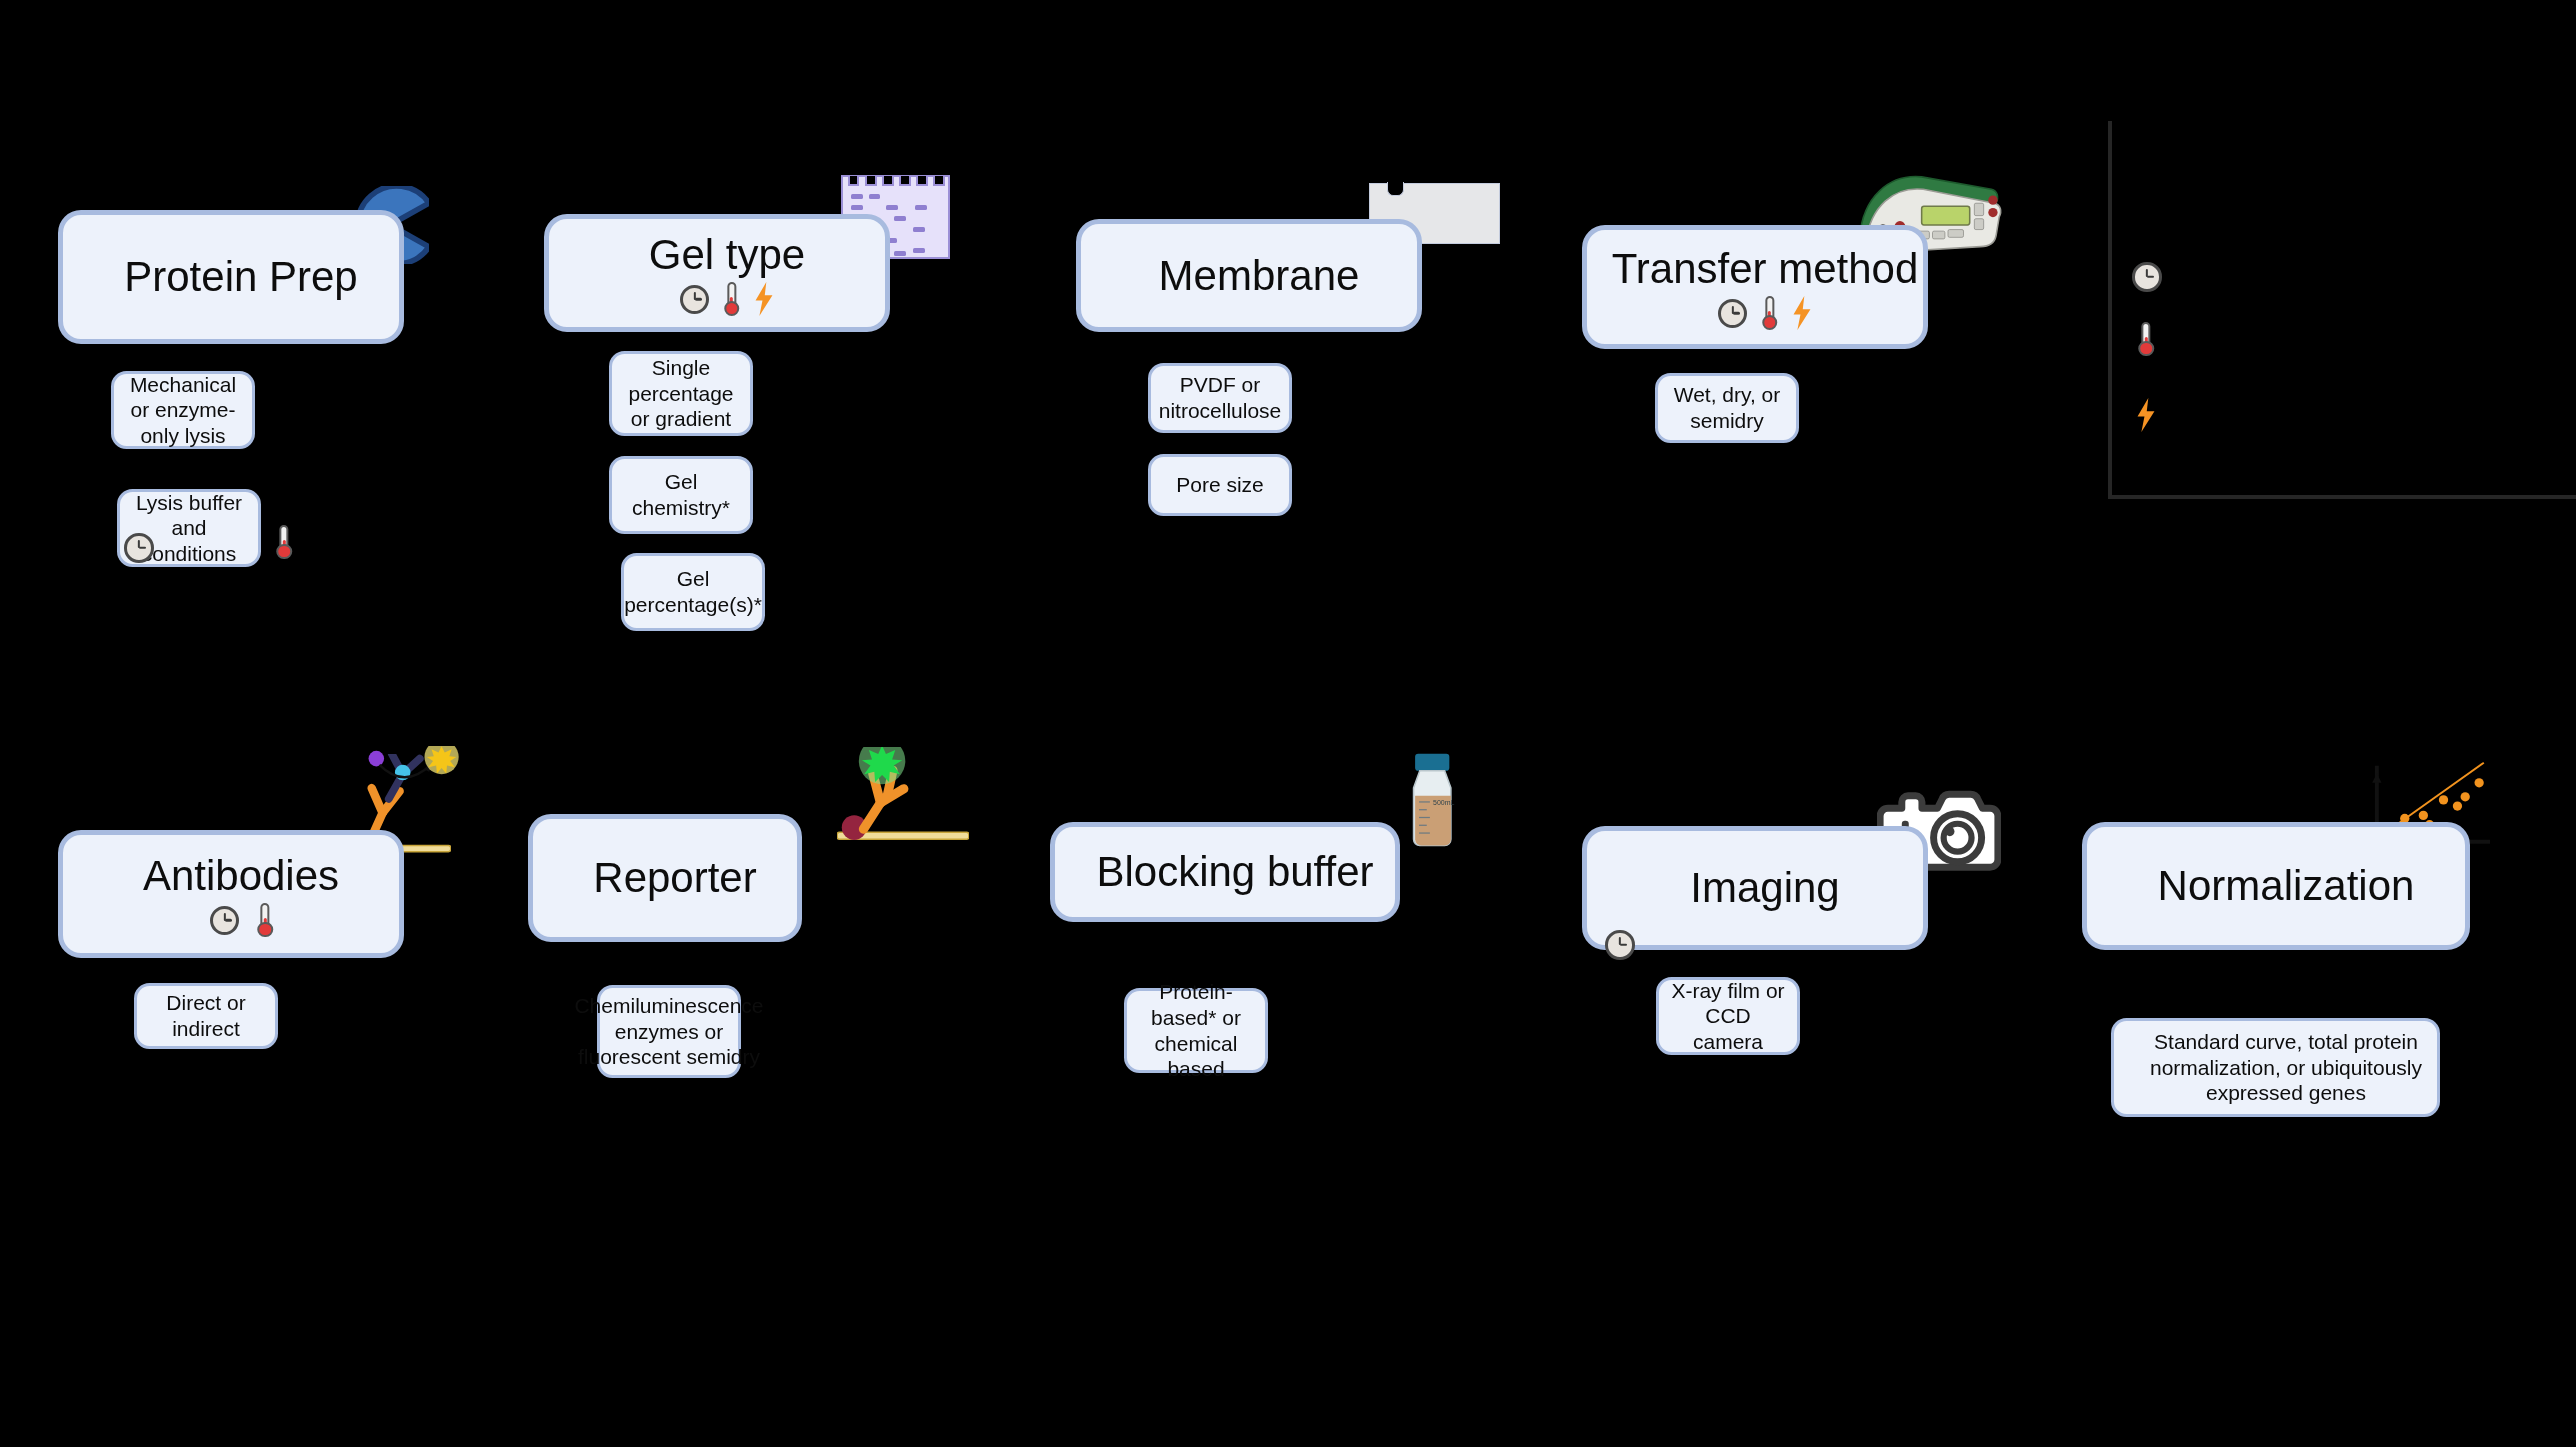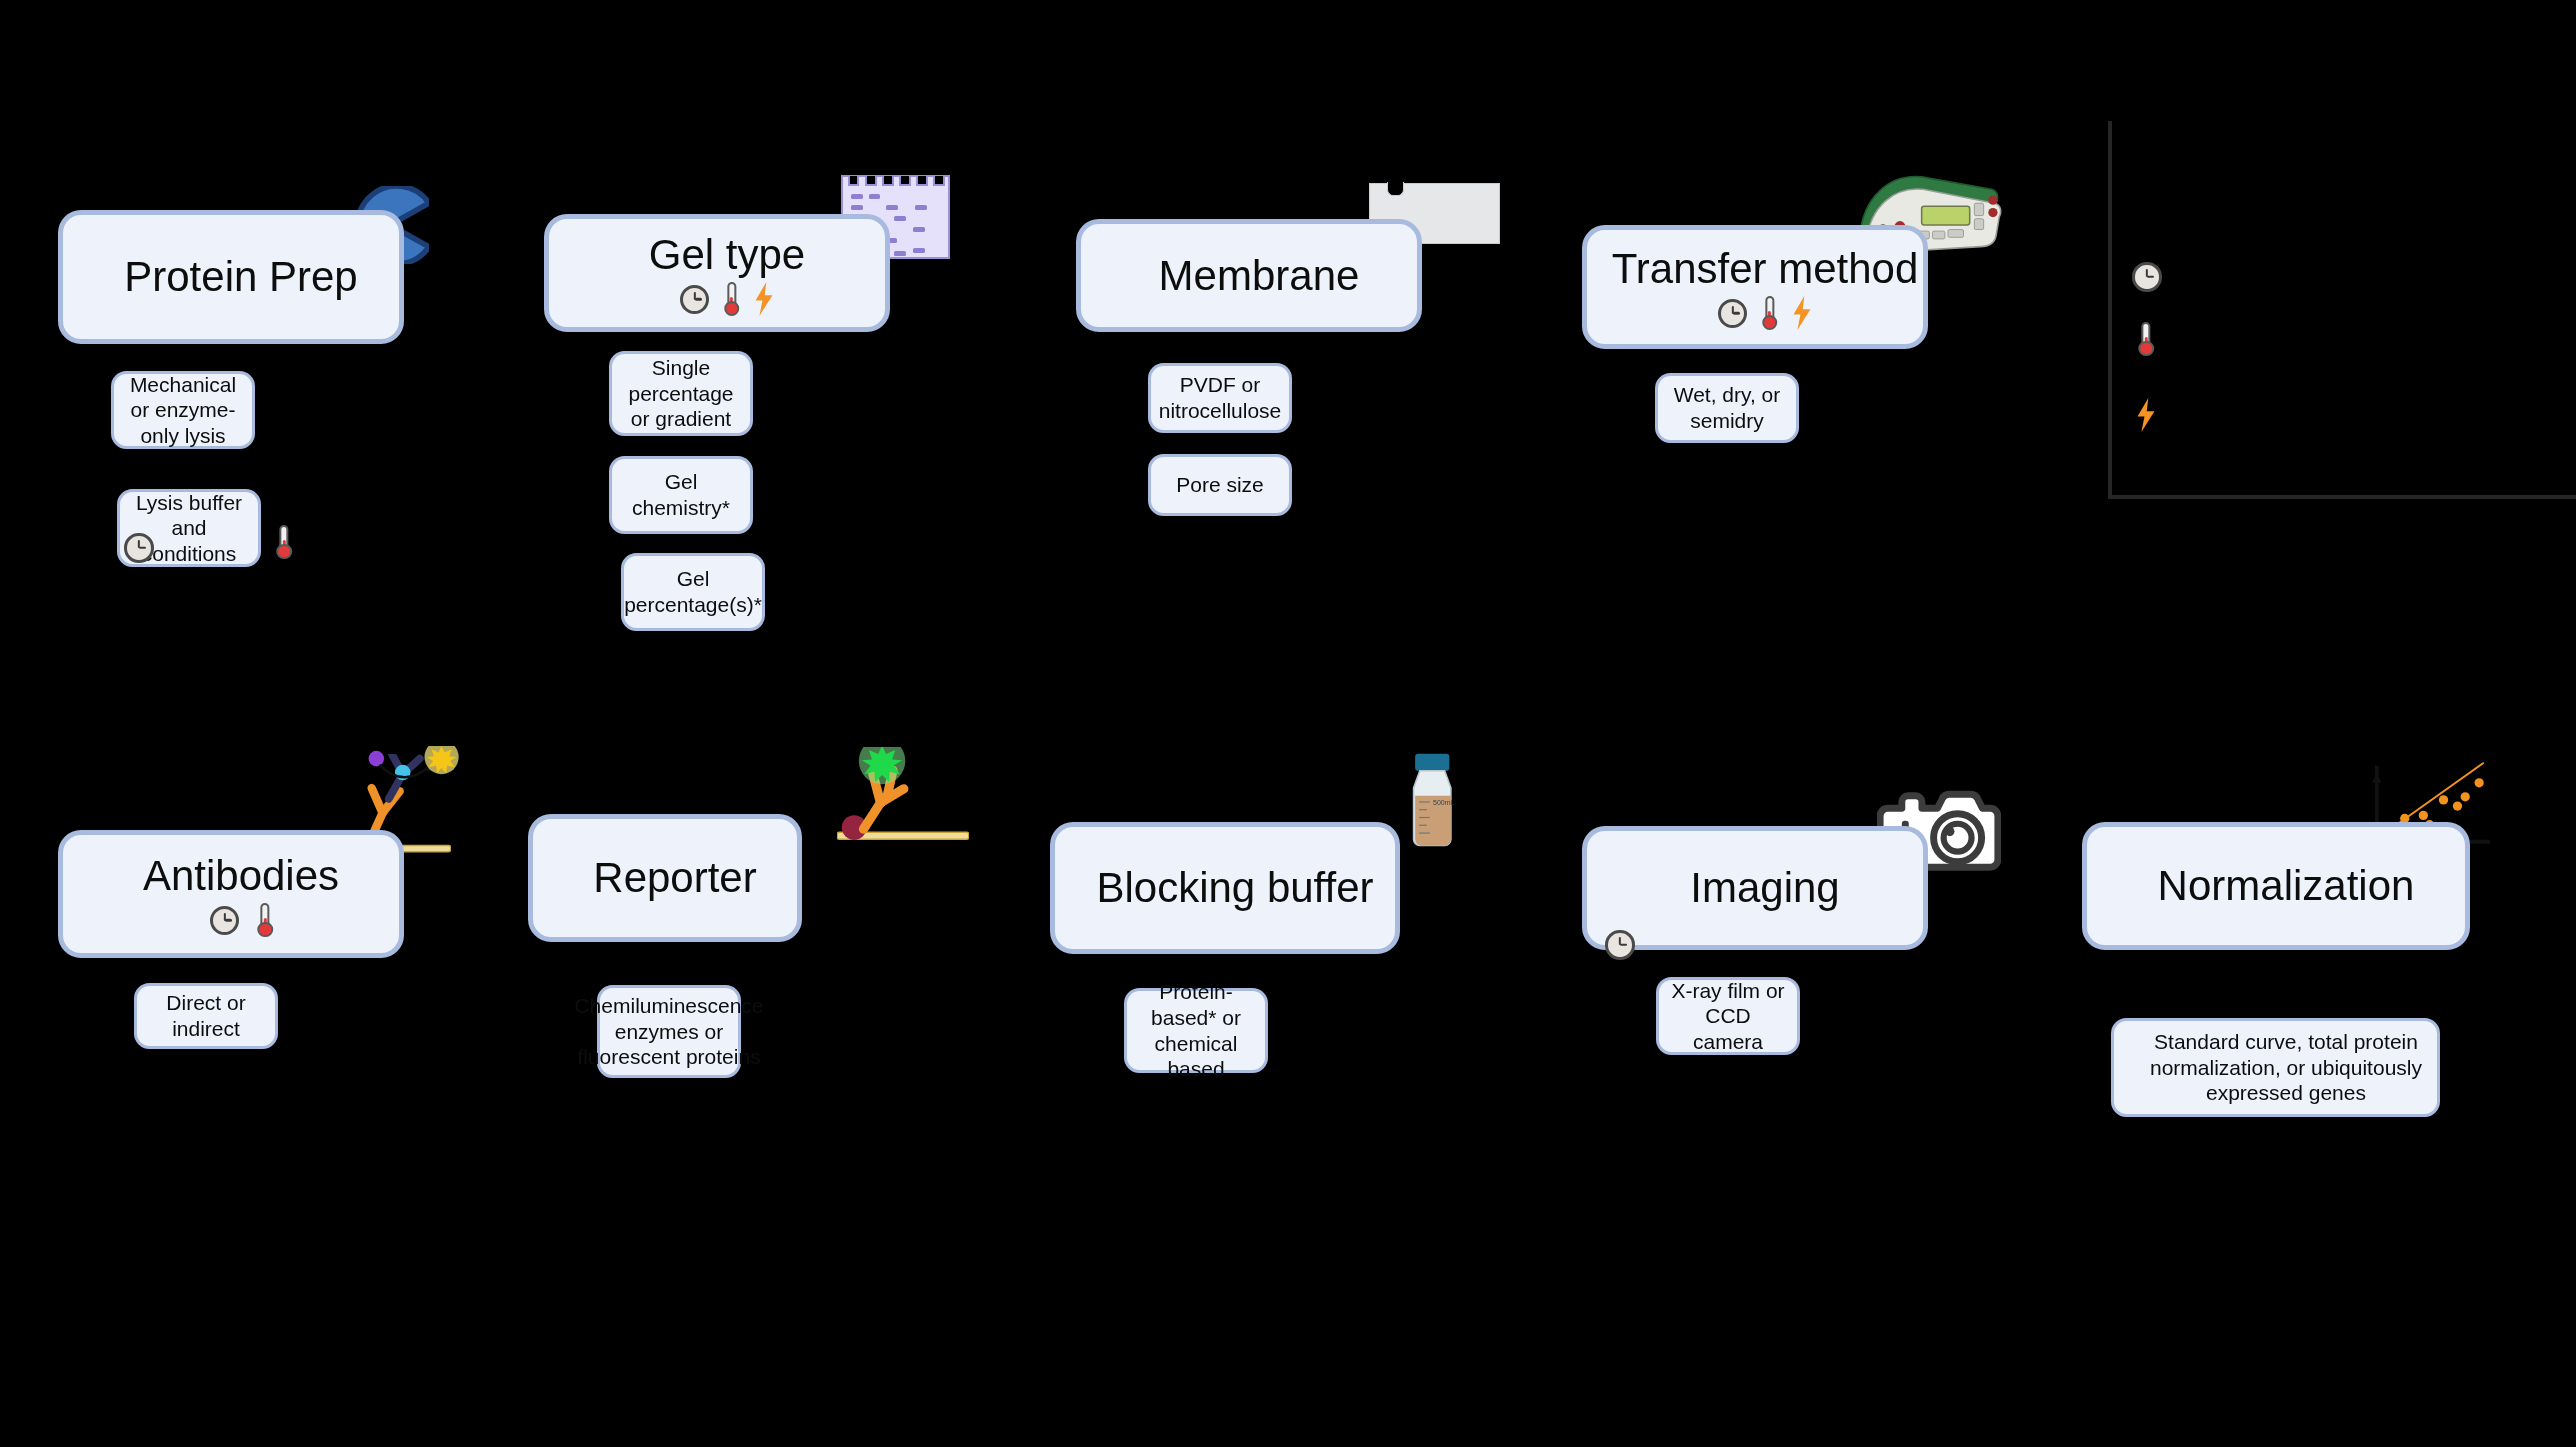--- a/index.html
+++ b/index.html
@@ -291,40 +291,40 @@
     </svg>
   </div>
 
   <div class="node head" style="left:528px;top:814px;width:274px;height:128px;">
     <div class="head-inner">
       <span>Reporter</span>
     </div>
   </div>
 
   <div class="node sub" style="left:597px;top:985px;width:144px;height:93px;">
-    <span>Chemiluminescence enzymes or fluorescent proteins</span>
+    <span>Chemiluminescence enzymes or fluorescent semidry</span>
   </div>
 
   <div class="svgart" style="left:1398px;top:752px;width:70px;height:103px;">
     <svg width="70" height="103" viewBox="0 0 90 132">
       <rect x="22" y="2" width="44" height="22" rx="4" fill="#1a6f92"></rect>
       <path d="M28 24 h32 l8 22 v66 a8 8 0 0 1 -8 8 h-32 a8 8 0 0 1 -8 -8 v-66 Z" fill="#e7eef1" stroke="#b9c6cc" stroke-width="2"></path>
       <path d="M22 56 h46 v56 a8 8 0 0 1 -8 8 h-30 a8 8 0 0 1 -8 -8 Z" fill="#c89a6e" opacity="0.95"></path>
       <g stroke="#6d7a80" stroke-width="1.6">
         <line x1="27" y1="64" x2="41" y2="64"></line>
           <line x1="27" y1="74" x2="37" y2="74"></line>
         <line x1="27" y1="84" x2="41" y2="84"></line>
           <line x1="27" y1="94" x2="37" y2="94"></line>
         <line x1="27" y1="104" x2="41" y2="104"></line>
       </g>
       <text x="45" y="68" font-family="Liberation Sans, sans-serif" font-size="9" fill="#33454d">500mL</text>
     </svg>
   </div>
 
-  <div class="node head" style="left:1050px;top:822px;width:350px;height:132px;">
+  <div class="node head" style="left:1050px;top:822px;width:350px;height:100px;">
     <div class="head-inner">
       <span>Blocking buffer</span>
     </div>
   </div>
 
   <div class="node sub" style="left:1124px;top:988px;width:144px;height:85px;">
     <span>Protein-based* or chemical based</span>
   </div>
 
   <div class="svgart" style="left:1877px;top:785px;width:124px;height:93px;">

